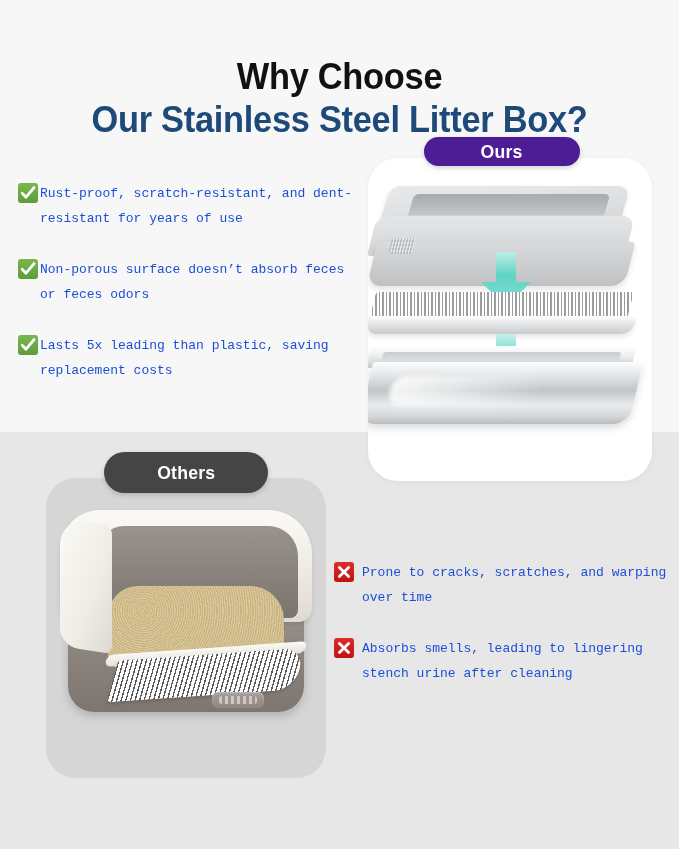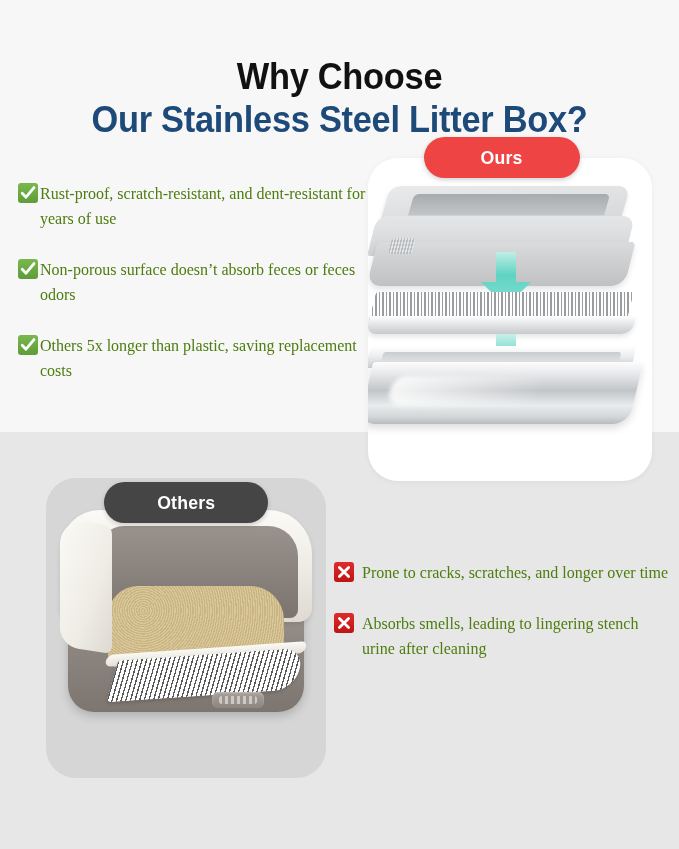--- a/index.html
+++ b/index.html
@@ -45,32 +45,32 @@
   }
 
   
   .badge{
     position:absolute;display:flex;align-items:center;justify-content:center;
     border-radius:22px;color:#ffffff;font-weight:bold;
     font-size:19px;letter-spacing:0.2px;
     box-shadow:0 2px 5px rgba(0,0,0,0.18);
   }
   .badge span{transform:scaleX(0.93);display:inline-block;}
-  .badge-ours{left:424px;top:137px;width:156px;height:41px;background:#ef4444;}
-  .badge-others{left:104px;top:452px;width:164px;height:41px;background:#454545;margin-top:30px;}
+  .badge-ours{left:424px;top:137px;width:156px;height:29px;background:#4c1d95;}
+  .badge-others{left:104px;top:452px;width:164px;height:41px;background:#454545;}
 
   
   .bullets{position:absolute;}
   .bullets-left{left:18px;top:181px;width:348px;}
   .bullets-right{left:334px;top:560px;width:336px;}
   .bullet{display:flex;align-items:flex-start;margin-bottom:26px;}
   .bullet:last-child{margin-bottom:0;}
   .bullet-text{
-    font-size:16px;line-height:25px;color:#4d7c0f;
-    font-family:Liberation Serif, serif;
+    font-size:13px;line-height:25px;color:#1d4ed8;
+    font-family:Liberation Mono, monospace;
   }
   .ic{
     flex:0 0 auto;width:20px;height:20px;margin-top:2px;
     border-radius:3px;position:relative;
   }
   .ic-check{background:#66a93f;margin-right:2px;
     background-image:linear-gradient(#7ab84e,#5d9c38);}
   .ic-x{background:#cf1f21;margin-right:8px;
     background-image:linear-gradient(#e02a2a,#bf1414);}
   .ic svg{position:absolute;left:0;top:0;}
@@ -336,21 +336,21 @@
       </span>
       <span class="bullet-text">Non-porous surface doesn’t absorb feces or feces odors</span>
     </div>
 
     <div class="bullet">
       <span class="ic ic-check">
         <svg width="20" height="20" viewBox="0 0 20 20">
           <path d="M4.2 10.3 L8 14.2 L16 4.6" fill="none" stroke="#ffffff" stroke-width="2.8" stroke-linecap="round" stroke-linejoin="round"></path>
         </svg>
       </span>
-      <span class="bullet-text">Others 5x longer than plastic, saving replacement costs</span>
+      <span class="bullet-text">Lasts 5x leading than plastic, saving replacement costs</span>
     </div>
 
   </div>
 
   <div class="card-others">
     <div class="others-art">
       <div class="ob-base">
         <div class="ob-base-top"></div>
       </div>
       <div class="ob-rim">
@@ -371,21 +371,21 @@
   </div>
 
   <div class="bullets bullets-right">
 
     <div class="bullet">
       <span class="ic ic-x">
         <svg width="20" height="20" viewBox="0 0 20 20">
           <path d="M5.4 5.4 L14.6 14.6 M14.6 5.4 L5.4 14.6" fill="none" stroke="#ffffff" stroke-width="2.8" stroke-linecap="round"></path>
         </svg>
       </span>
-      <span class="bullet-text">Prone to cracks, scratches, and longer over time</span>
+      <span class="bullet-text">Prone to cracks, scratches, and warping over time</span>
     </div>
 
     <div class="bullet">
       <span class="ic ic-x">
         <svg width="20" height="20" viewBox="0 0 20 20">
           <path d="M5.4 5.4 L14.6 14.6 M14.6 5.4 L5.4 14.6" fill="none" stroke="#ffffff" stroke-width="2.8" stroke-linecap="round"></path>
         </svg>
       </span>
       <span class="bullet-text">Absorbs smells, leading to lingering stench urine after cleaning</span>
     </div>

